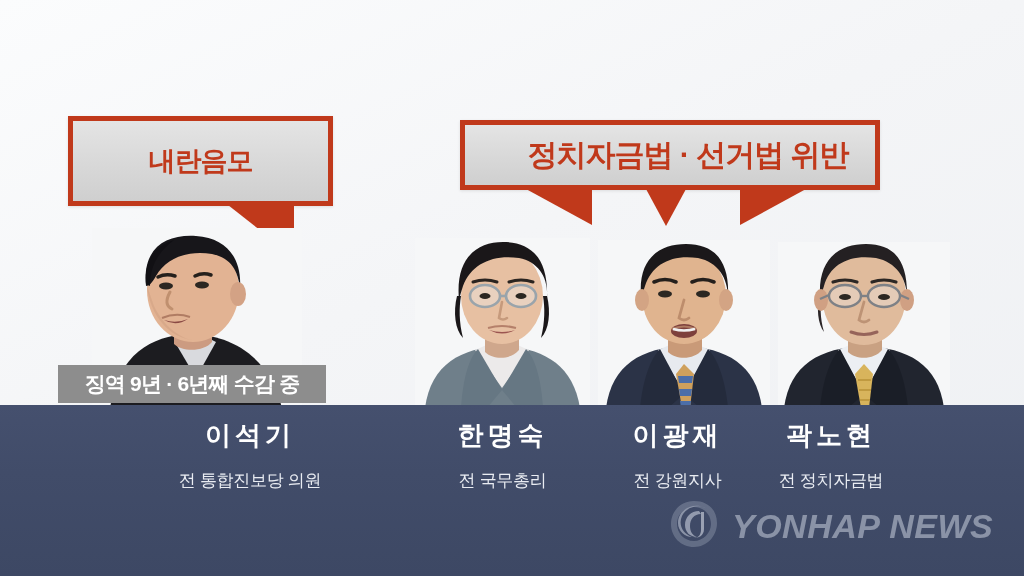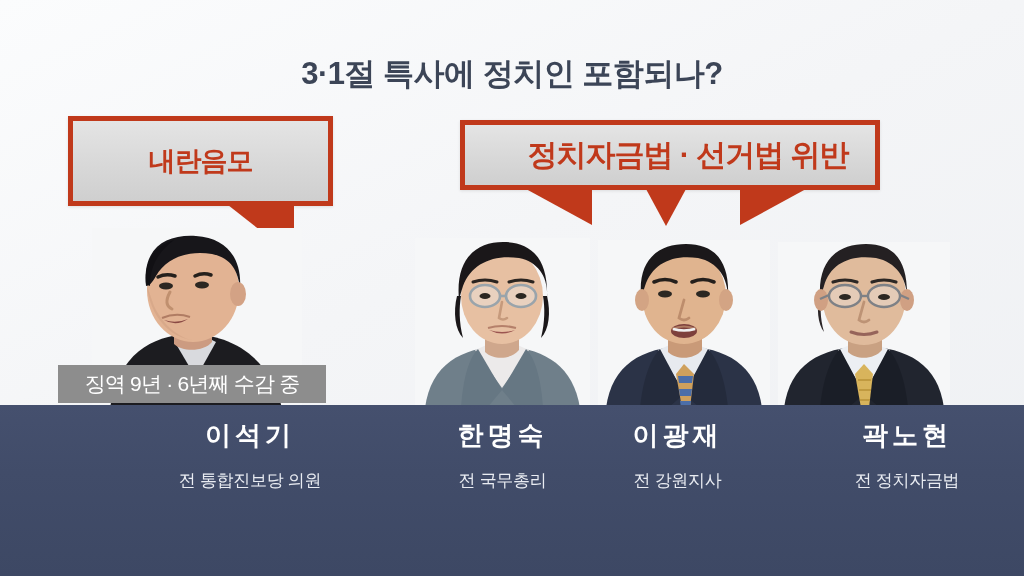--- a/index.html
+++ b/index.html
@@ -85,21 +85,21 @@
   #p2 { left:415px; top:238px; width:175px; height:170px; }
   #p3 { left:598px; top:240px; width:172px; height:168px; }
   #p4 { left:778px; top:242px; width:172px; height:166px; }
 
   
   #badge {
     position:absolute; left:58px; top:365px;
     width:268px; height:38px;
     background:#8d8d8d;
     display:flex; align-items:center; justify-content:center;
-    color:#ffffff; font-size:21px; font-weight:400;
+    color:#ffffff; font-size:21px; font-weight:700;
     letter-spacing:-0.8px; white-space:nowrap;
   }
 
   
   #panel {
     position:absolute; left:0; top:405px; width:1024px; height:171px;
     background:linear-gradient(180deg,#45506e 0%,#414c69 40%,#3d4864 100%);
     padding-left:30px;
   }
 
@@ -109,39 +109,38 @@
     line-height:1.1; white-space:nowrap;
   }
   .nameblock .rl {
     font-size:17px; font-weight:400; letter-spacing:-0.3px;
     margin-top:19px; color:#e9ecf2; white-space:nowrap;
   }
 
   #n1 { left:100px; top:16px;  width:300px; }
   #n2 { left:400px; top:16px;  width:205px; }
   #n3 { left:575px; top:16px;  width:205px; }
-  #n4 { left:792px; top:16px;  width:230px; }
+  #n4 { left:716px; top:16px;  width:230px; }
 
   
   #watermark {
     position:absolute; left:668px; top:498px;
     display:flex; align-items:center; gap:12px;
     opacity:.62;
   }
   #watermark .wm-text {
     font-size:34px; font-weight:700; font-style:italic;
     color:#b9c0cf; letter-spacing:0.5px; white-space:nowrap;
   }
 </style>
 </head>
 <body>
 
 <div id="stage">
 
-  <div id="title">3·1절 특사에 정치인 포함되나?</div>
 
   <div class="callout" id="callout-left">
     <div class="box">
       <div class="line">내란음모</div>
     </div>
     <div class="tail" id="tail-l"></div>
   </div>
 
   <div class="callout" id="callout-right">
     <div class="box">
@@ -344,14 +343,26 @@
       <div class="nm">이광재</div>
       <div class="rl">전 강원지사</div>
     </div>
 
     <div class="nameblock" id="n4">
       <div class="nm">곽노현</div>
       <div class="rl">전 정치자금법</div>
     </div>
   </div>
 
+  <div id="watermark">
+    <span>
+      <svg width="52" height="52" viewBox="0 0 52 52">
+        <path d="M26 3 C40 3 49 12 49 25 C49 38 39 49 26 49 C13 49 3 39 3 26 C3 14 12 3 26 3 Z
+                 M26 9 C17 9 9 16 9 26 C9 35 16 43 26 43 C35 43 43 35 43 26 C43 16 35 9 26 9 Z" fill="#aab2c2" opacity="0.55"></path>
+        <path d="M38 10 C30 6 18 9 14 18 C10 27 15 36 24 39 C17 39 10 33 10 25 C10 14 20 6 32 8 Z" fill="#b9c0cf"></path>
+        <path d="M31 13 C23 13 17 19 17 27 C17 34 22 39 29 39 C24 37 22 33 22 28 C22 21 26 16 33 16 Z" fill="#c6ccda"></path>
+        <path d="M33 14 L33 32 C33 37 30 40 26 40 C30 40 36 38 36 31 L36 14 Z" fill="#d2d7e2"></path>
+      </svg>
+    </span>
+    <span class="wm-text">YONHAP NEWS</span>
+  </div>
 
 </div>
 
 </body></html>

